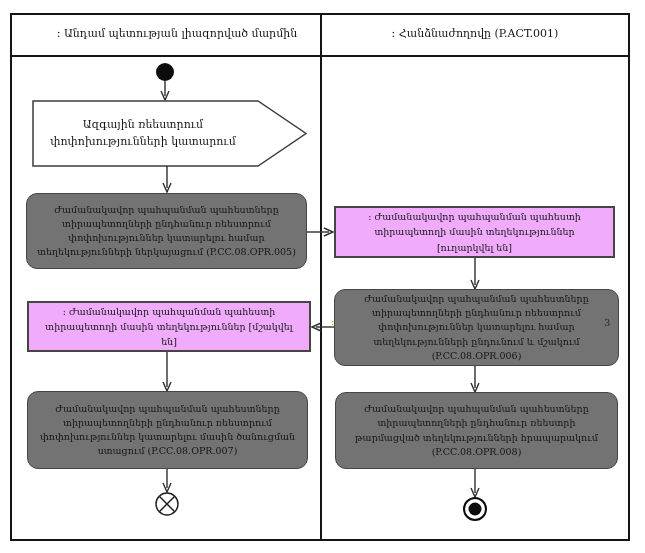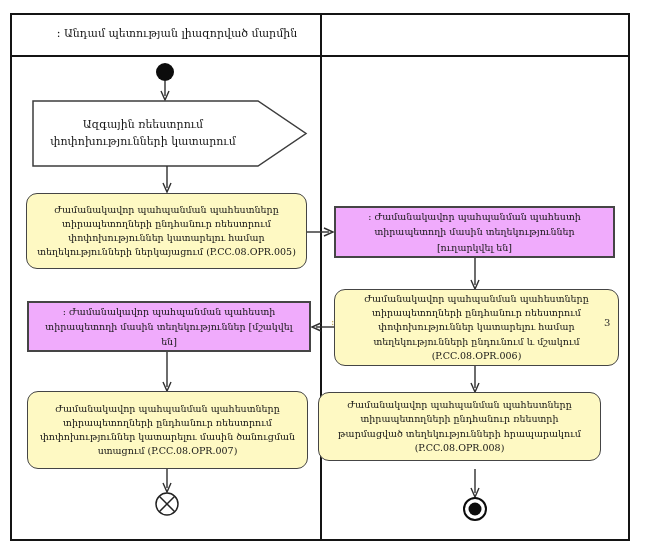--- a/index.html
+++ b/index.html
@@ -24,57 +24,60 @@
     font-size:11px;line-height:1.35;
   }
   .lane-header.left{left:24px;width:306px;text-align:right;}
   .lane-header.right{left:324px;width:302px;}
   .svg-layer{position:absolute;left:0;top:0;width:645px;height:553px;pointer-events:none;}
   .node-label{
     position:absolute;display:flex;align-items:center;justify-content:center;
     text-align:center;box-sizing:border-box;
   }
   .activity{
-    border:1.5px solid #454545;border-radius:11px;background:#fef9c3;
+    border:1.5px solid #454545;border-radius:11px;background:#737373;
     font-size:9.5px;line-height:1.5;padding:4px 10px;
   }
   .object-node{
     border:2px solid #454545;background:#f0abfc;
     font-size:9.5px;line-height:1.6;padding:12px 12px;
   }
   .signal-label{
     position:absolute;left:38px;top:106px;width:210px;height:54px;
     display:flex;align-items:center;justify-content:center;text-align:center;
     font-size:11px;line-height:1.55;
   }
   .opr005{left:26px;top:193px;width:281px;height:76px;}
   .obj-sent{left:334px;top:206px;width:281px;height:52px;}
   .opr006{left:334px;top:289px;width:285px;height:77px;}
   .obj-processed{left:27px;top:301px;width:284px;height:51px;}
   .opr007{left:27px;top:391px;width:281px;height:78px;}
-  .opr008{left:318px;top:392px;width:283px;height:69px;}
+  .opr008{left:335px;top:392px;width:283px;height:77px;}
   .note-anchor{
     position:absolute;left:331px;top:316px;font-size:10px;color:#a98c2a;
     text-shadow:0 0 3px rgba(240,210,90,.9);opacity:.85;
   }
   .overflow-glyph{
     position:absolute;left:604px;top:317px;font-size:10px;color:#2a2a2a;
   }
 </style>
 </head>
 <body>
 
 <div class="canvas">
 
   <div class="frame"></div>
   <div class="header-row"></div>
   <div class="lane-divider"></div>
 
   <div class="lane-header left">
     <span>: Անդամ պետության լիազորված մարմին</span>
+  </div>
+  <div class="lane-header right">
+    <span>: Հանձնաժողովը (P.ACT.001)</span>
   </div>
 
   <svg class="svg-layer" width="645" height="553" viewBox="0 0 645 553" xmlns="http://www.w3.org/2000/svg">
 
     <circle cx="165" cy="72" r="9" fill="#0c0c0c"></circle>
 
     <g stroke="#2e2e2e" stroke-width="1.4" fill="none">
       <path d="M165,81 V96"></path>
         <path d="M161,91 L165,100 L169,91"></path>
     </g>

